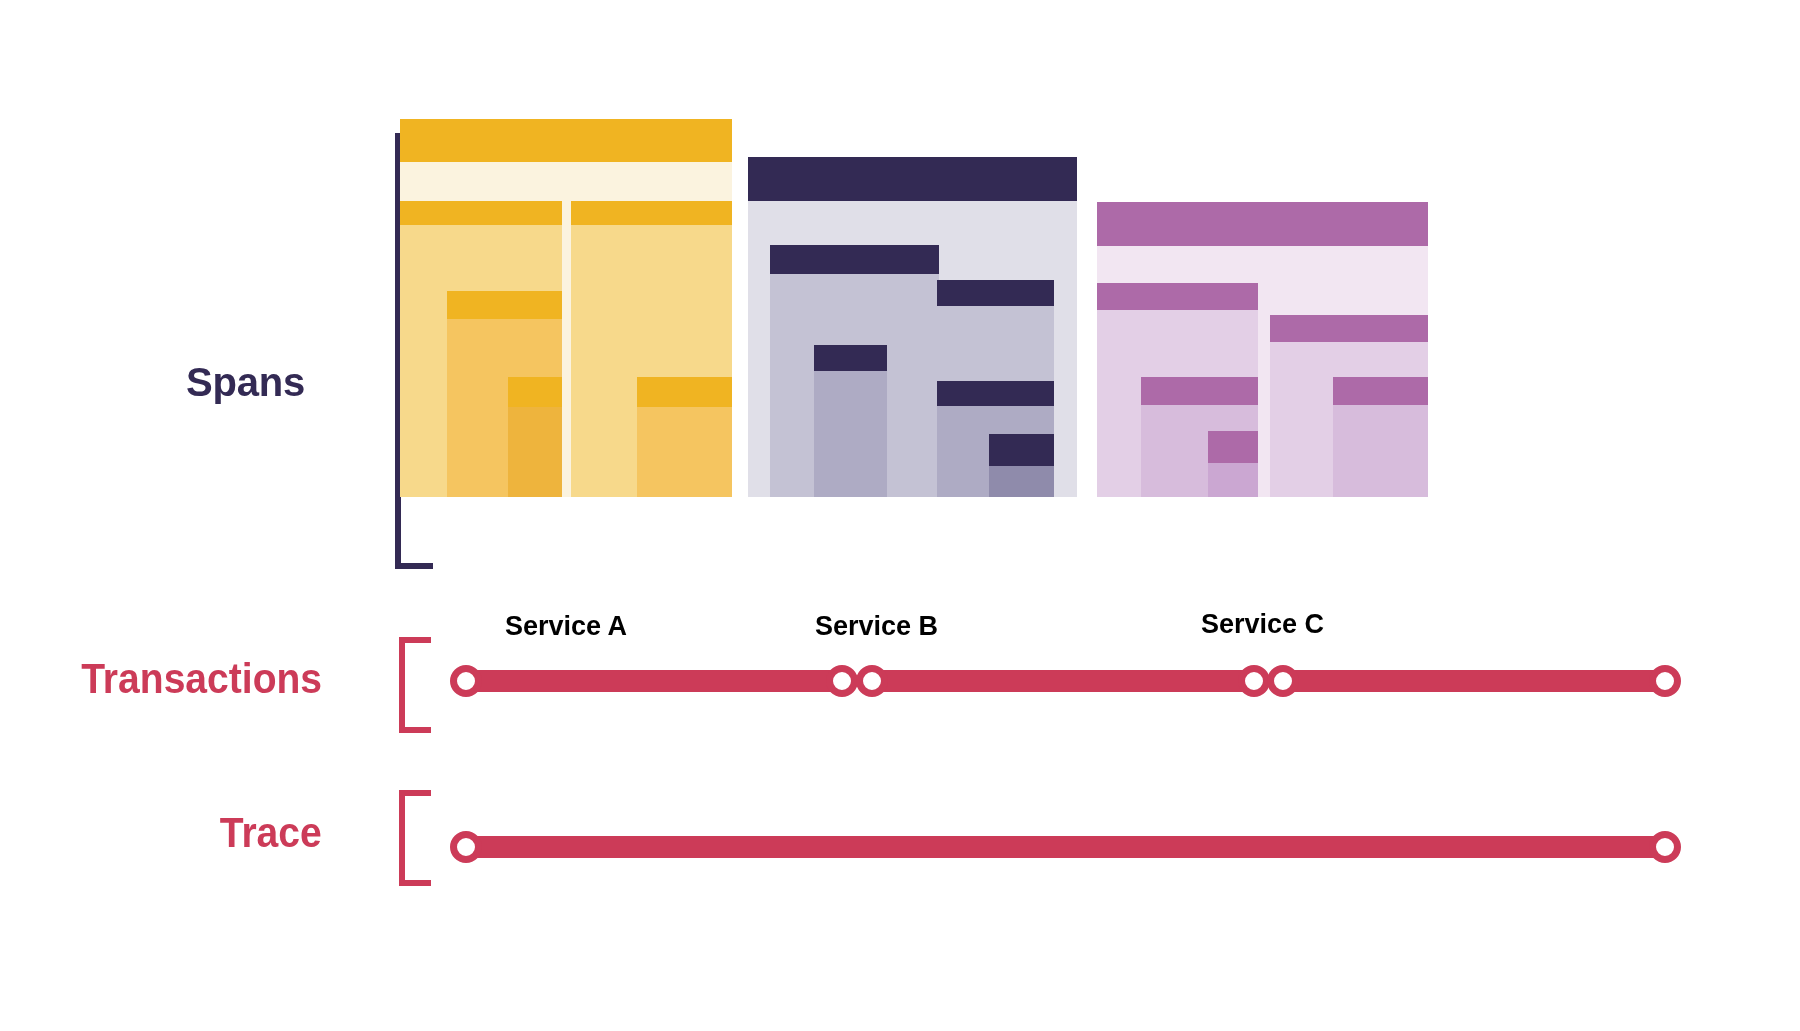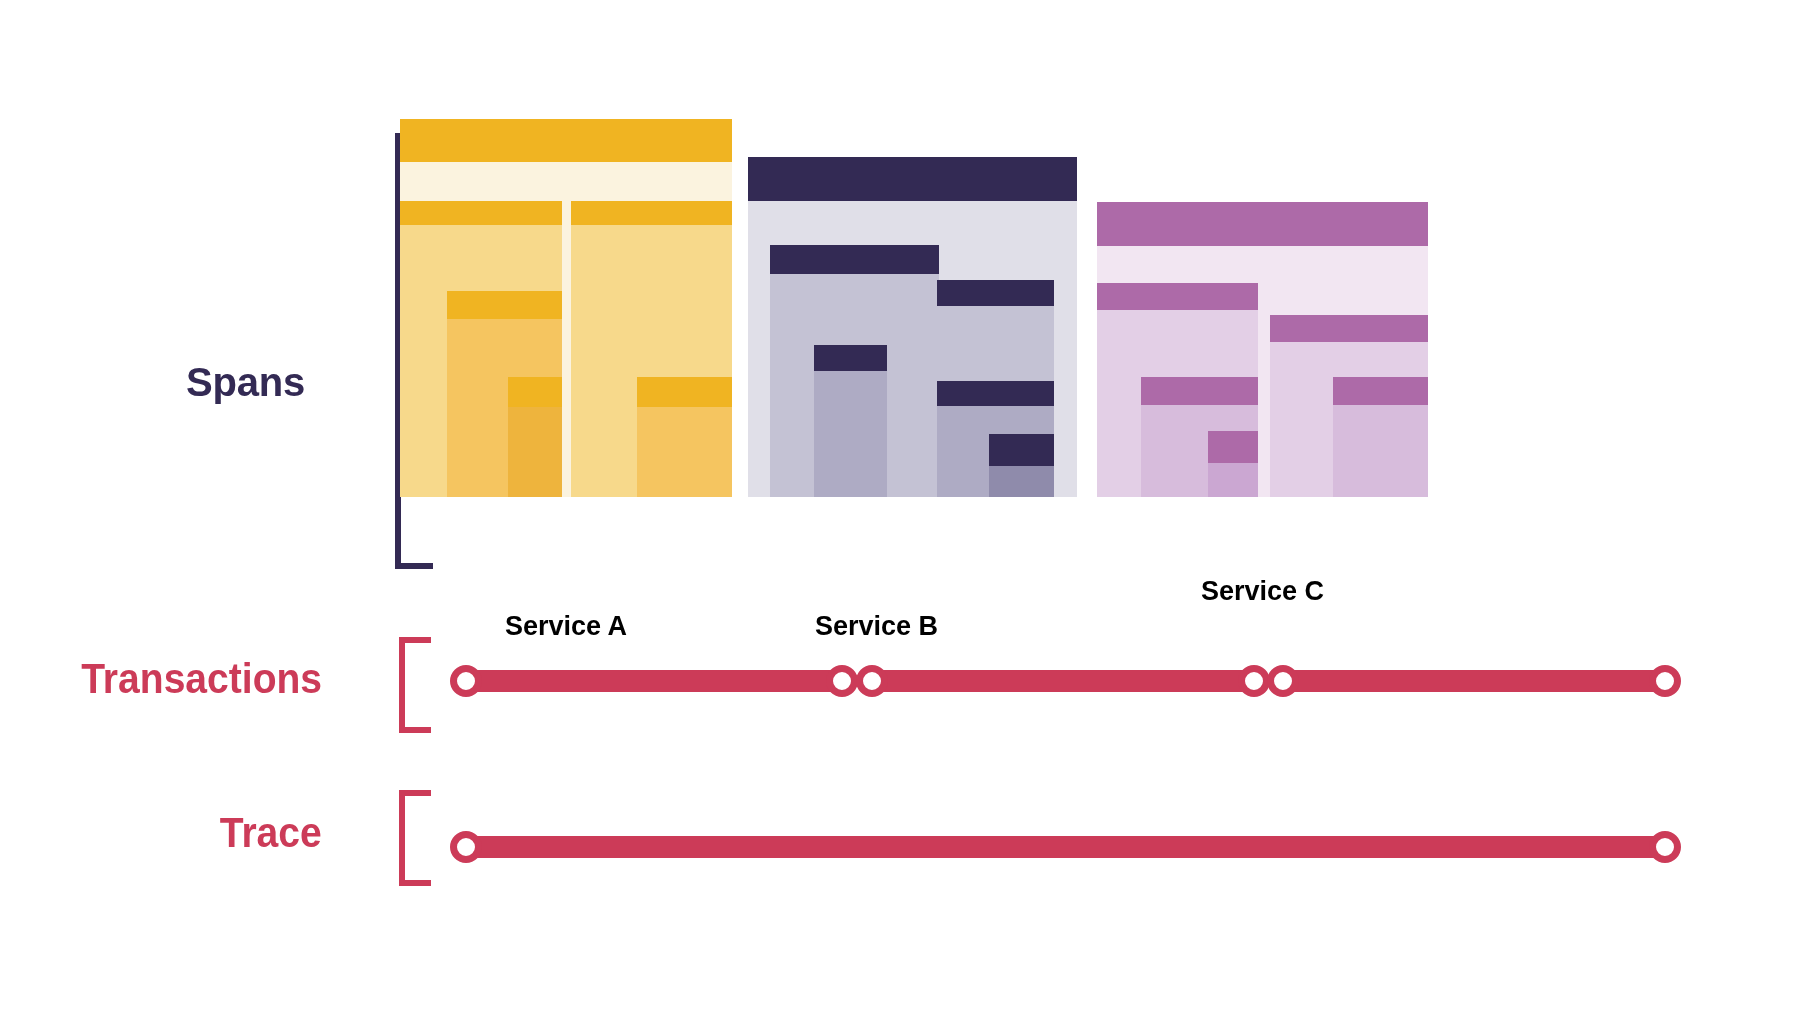--- a/index.html
+++ b/index.html
@@ -153,21 +153,21 @@
           <div class="span-head" style="height: 27px; background: rgb(173, 106, 168);"></div>
         </div>
         <div class="span-box" style="left: 1333px; top: 377px; width: 95px; height: 120px; background: rgb(215, 188, 220);">
           <div class="span-head" style="height: 28px; background: rgb(173, 106, 168);"></div>
         </div>
       </div>
     </div>
   <div id="service-captions">
       <div class="svc-caption" style="left: 400px; width: 332px; top: 613px;">Service A</div>
       <div class="svc-caption" style="left: 712px; width: 329px; top: 613px;">Service B</div>
-      <div class="svc-caption" style="left: 1097px; width: 331px; top: 578px; text-align: center;">Service C</div>
+      <div class="svc-caption" style="left: 1097px; width: 331px; top: 611px; text-align: center;">Service C</div>
     </div>
 
   <div class="row-label label-transactions">Transactions</div>
 
   <div class="bracket bracket-tx">
     <div class="v"></div>
   </div>
 
   <div id="transactions-area">
       <div class="rail" style="left: 466px; top: 670px; width: 376px;"></div>

